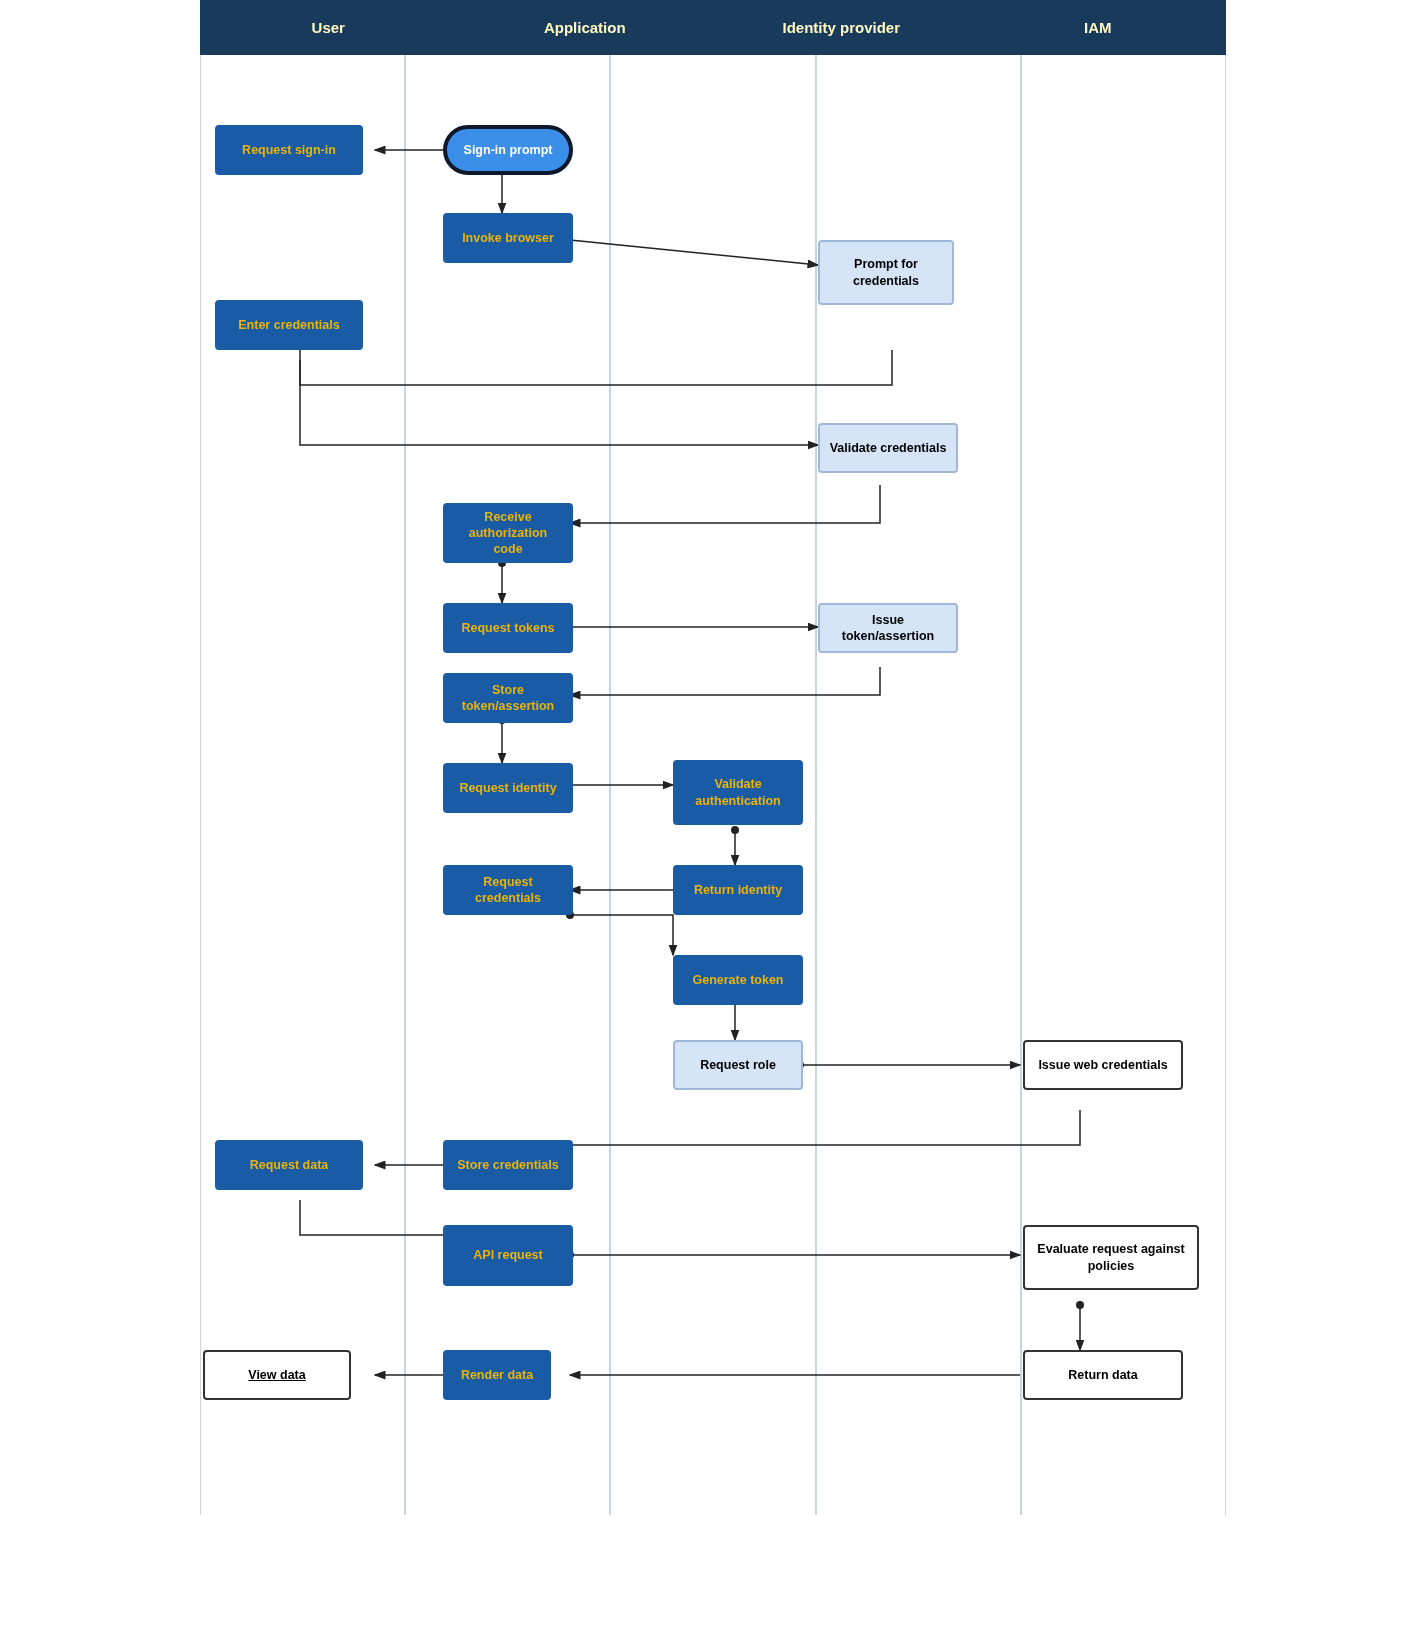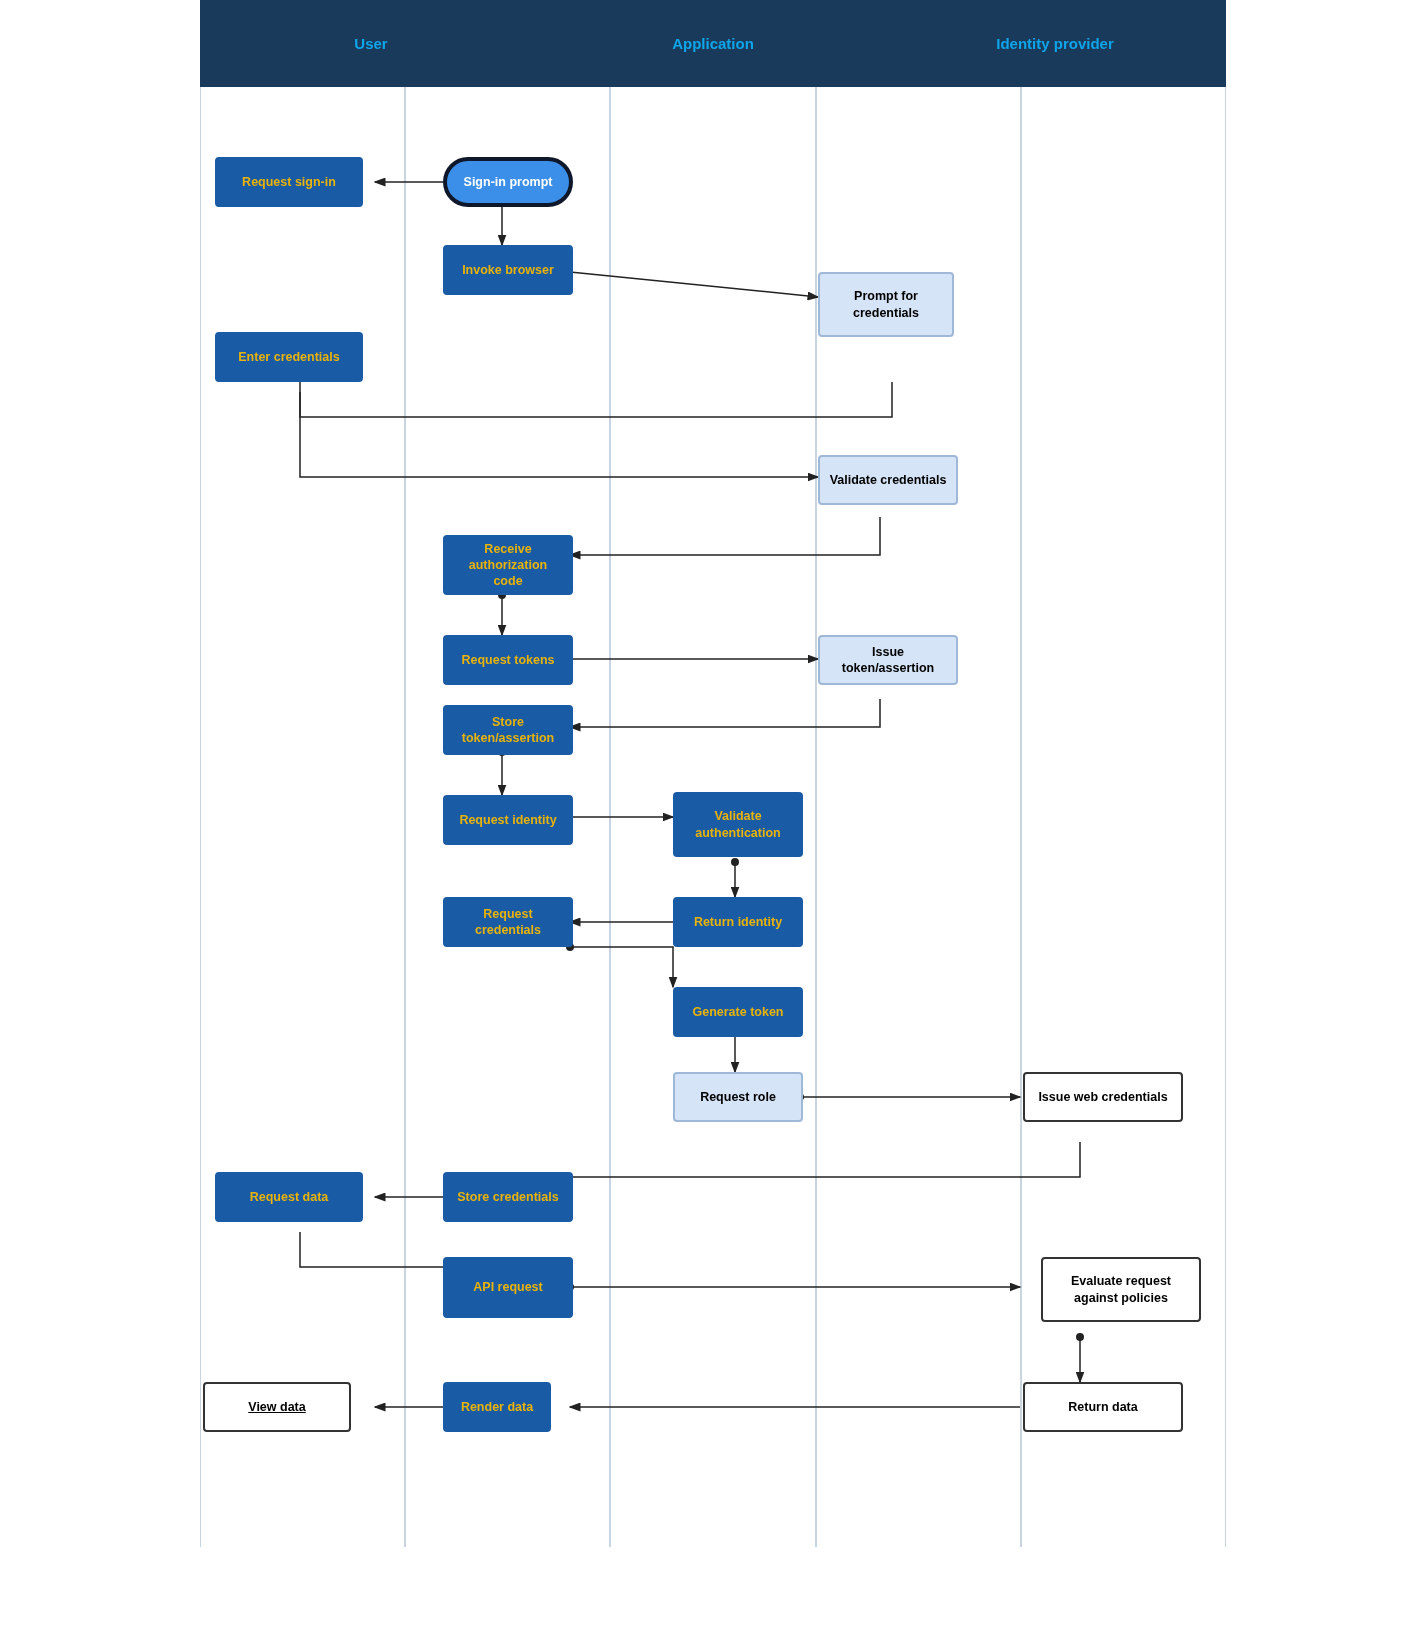--- a/index.html
+++ b/index.html
@@ -15,25 +15,25 @@
       padding-bottom: 40px;
     }
     
     .header-row {
       display: flex;
       width: 100%;
     }
     .header-cell {
       flex: 1;
       background: #1a3a5c;
-      color: #0ea5e9;
+      color: #fef9c3;
       font-weight: bold;
       font-size: 15px;
       text-align: center;
-      padding: 34px 10px;
+      padding: 18px 10px;
       border: 1px solid #1a3a5c;
     }
     
     .swimlanes {
       display: flex;
       width: 100%;
       position: relative;
       min-height: 1460px;
     }
     .lane {
@@ -98,20 +98,21 @@
   </style>
 </head>
 <body>
 
 <div class="diagram-container">
 
   <div class="header-row">
     <div class="header-cell">User</div>
     <div class="header-cell">Application</div>
     <div class="header-cell">Identity provider</div>
+    <div class="header-cell">IAM</div>
   </div>
 
   <div class="swimlanes">
     <div class="lane"></div>
     <div class="lane"></div>
     <div class="lane"></div>
     <div class="lane"></div>
     <div class="lane"></div>
 
     <svg class="arrows-svg">
@@ -220,19 +221,19 @@
 
     <div class="box box-light" style="left:618px; top:185px; width:136px; height:65px;">Prompt for
 credentials</div>
 
     <div class="box box-light" style="left:618px; top:368px; width:140px; height:50px;">Validate credentials</div>
 
     <div class="box box-light" style="left:618px; top:548px; width:140px; height:50px;">Issue token/assertion</div>
 
     <div class="box box-white" style="left:823px; top:985px; width:160px; height:50px;">Issue web credentials</div>
 
-    <div class="box box-white" style="left:841px; top:1170px; width:160px; height:65px;">Evaluate request
+    <div class="box box-white" style="left:823px; top:1170px; width:176px; height:65px;">Evaluate request
 against policies</div>
 
     <div class="box box-white" style="left:823px; top:1295px; width:160px; height:50px;">Return data</div>
 
   </div>
 </div>
 
 </body></html>

